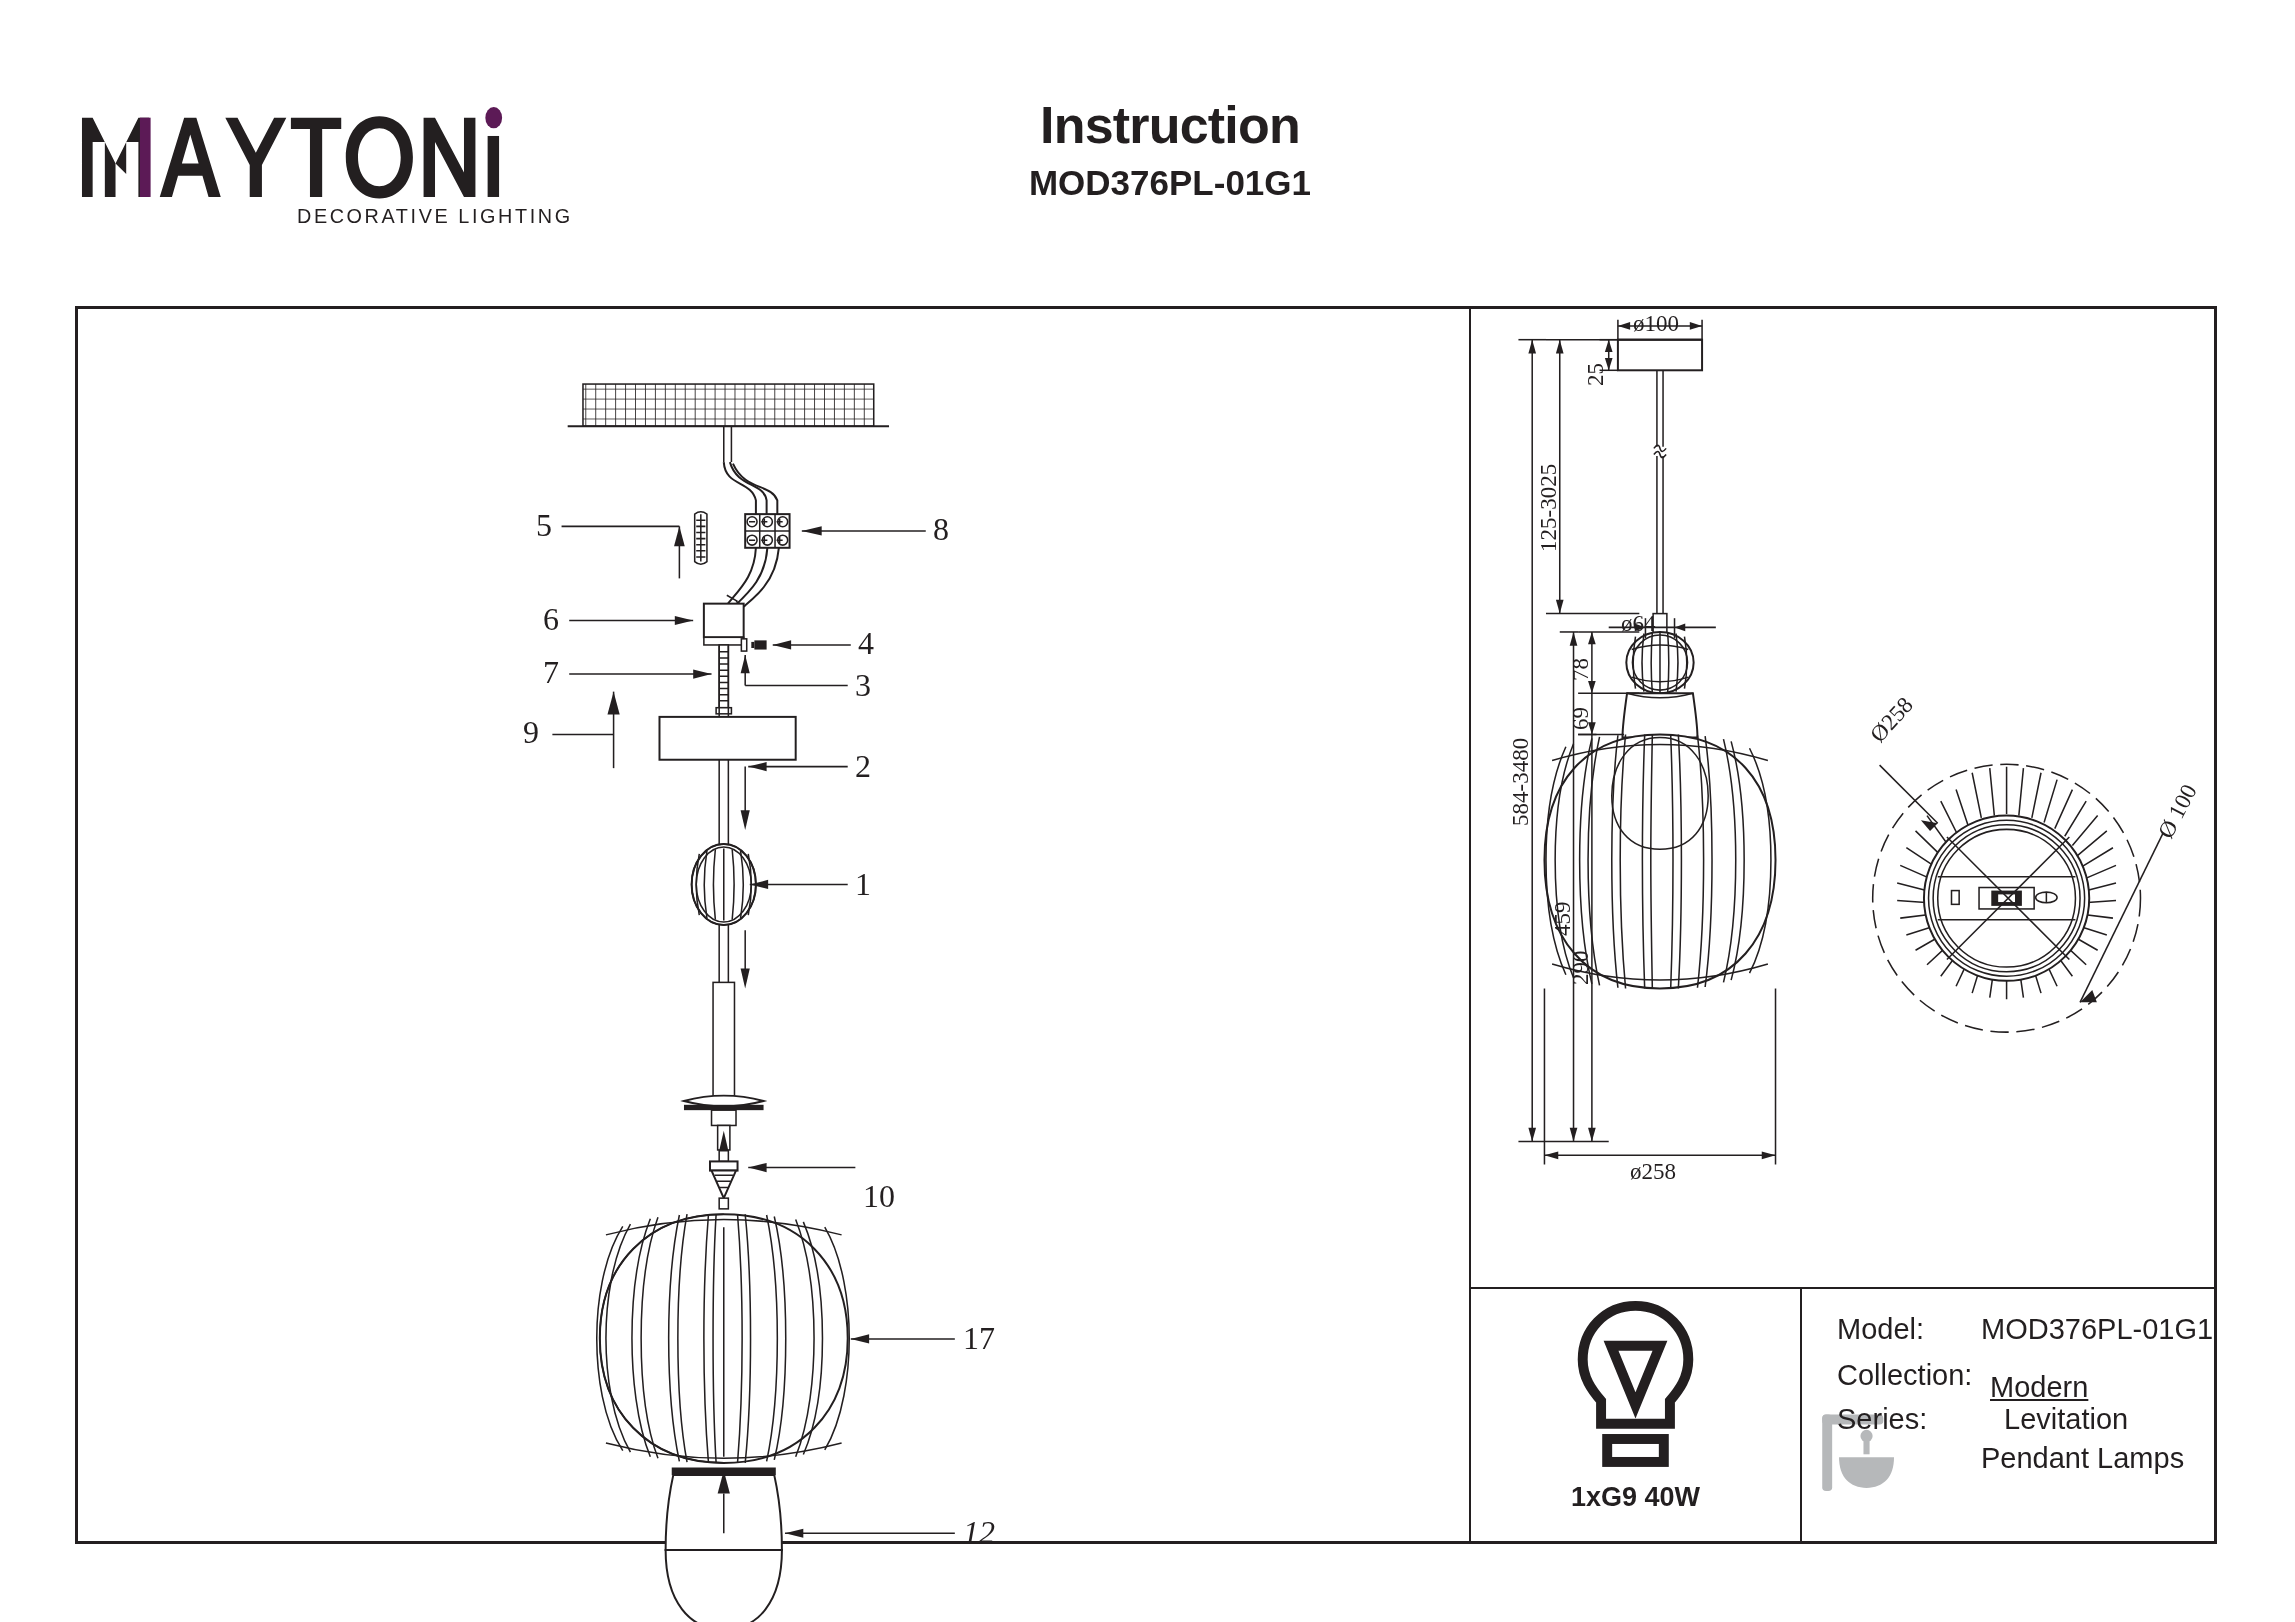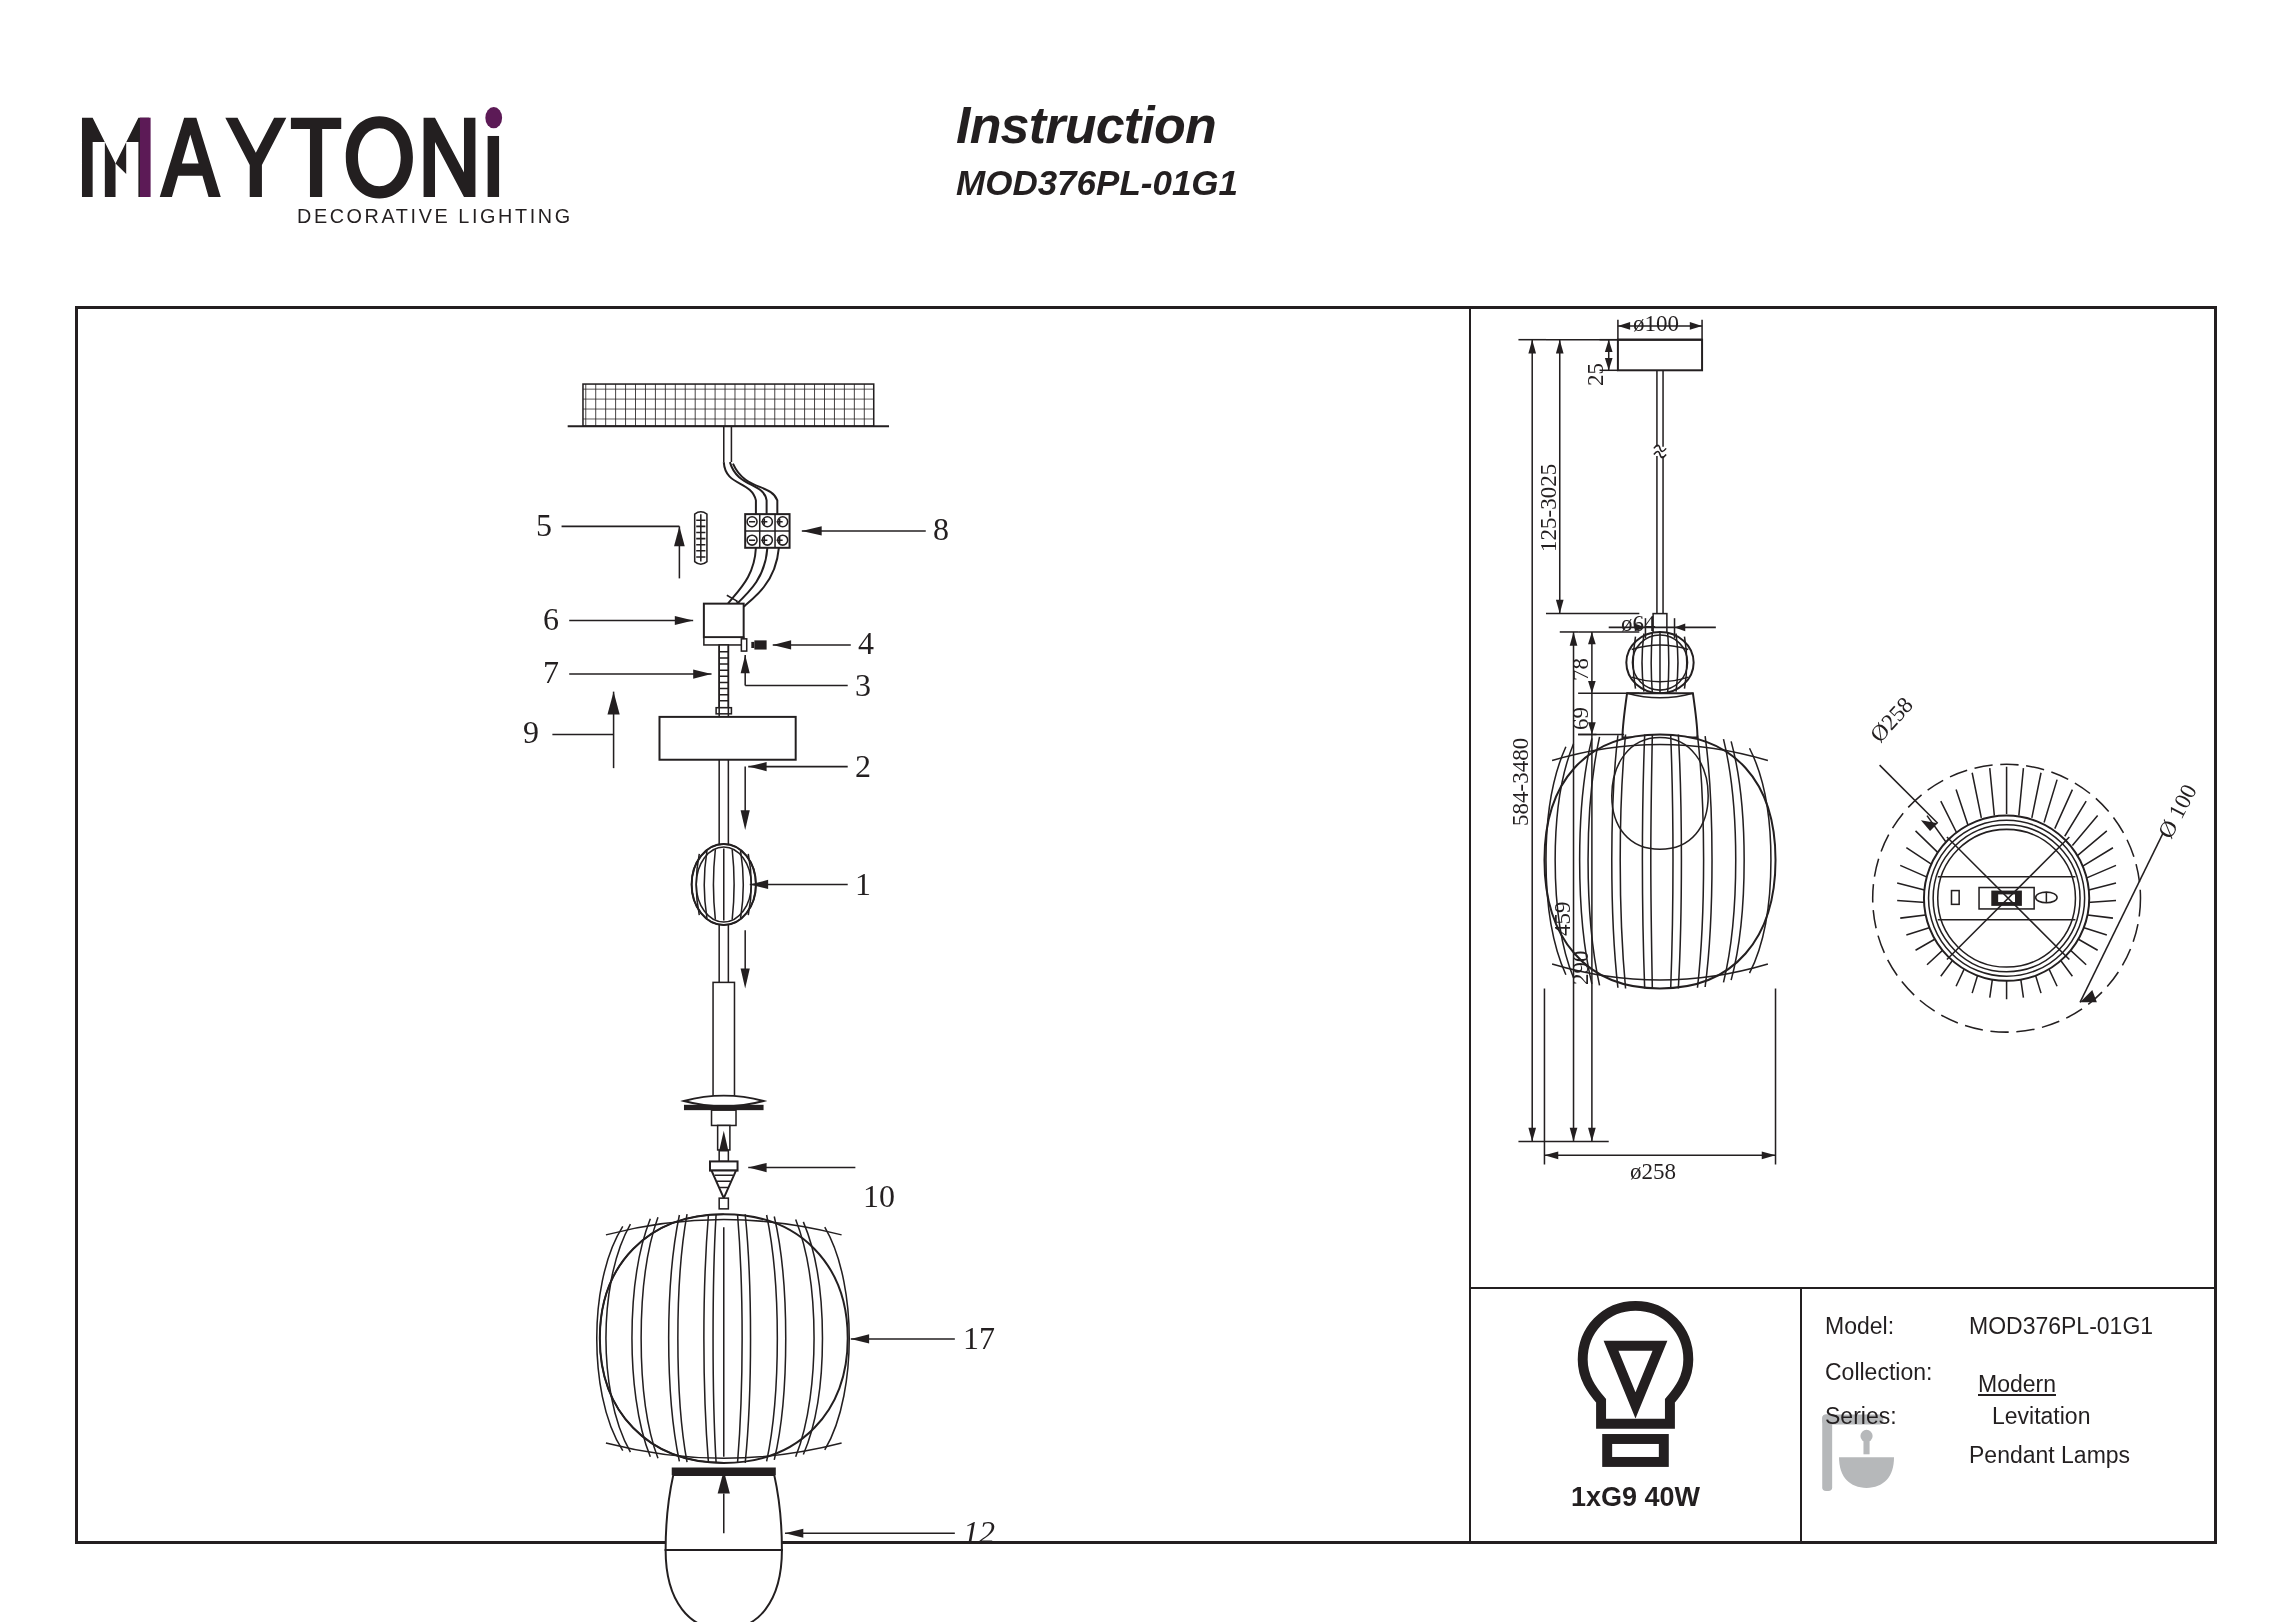--- a/index.html
+++ b/index.html
@@ -4,21 +4,21 @@
 <style>
   html,body{margin:0;padding:0;background:#ffffff;}
   body{width:2295px;height:1623px;position:relative;
        font-family:"Liberation Sans",sans-serif;color:#231f20;}
   .page{position:absolute;inset:0;}
 
   
   #header{position:absolute;left:0;top:0;width:2295px;height:306px;}
   #logo{position:absolute;left:75px;top:107px;width:505px;height:122px;}
   #logo svg{display:block;}
-  #title-block{position:absolute;left:956px;top:99px;width:428px;text-align:left;font-style:italic;}
+  #title-block{position:absolute;left:956px;top:99px;width:428px;text-align:center;}
   #doc-title{font-size:52px;font-weight:bold;letter-spacing:-0.8px;line-height:1;}
   #doc-model{font-size:35px;font-weight:bold;margin-top:13.8px;line-height:1;}
 
   
   #frame{position:absolute;left:75px;top:306px;width:2142px;height:1238px;
          border:3.1px solid #231f20;box-sizing:border-box;}
   #panel-left{position:absolute;left:0;top:0;width:1391px;height:1232px;}
   #divider-v{position:absolute;left:1391px;top:0;width:2.3px;height:1232px;background:#231f20;}
   #panel-right{position:absolute;left:1393px;top:0;width:830px;height:1232px;border-radius:29px;}
   #panel-dims{position:absolute;left:0;top:0;width:746px;height:978px;}
@@ -37,21 +37,21 @@
 
   
   .callout{position:absolute;font-family:"Liberation Serif",serif;font-size:32px;
            color:#231f20;line-height:1;white-space:nowrap;}
   .dim{position:absolute;font-family:"Liberation Serif",serif;font-size:23px;
        color:#231f20;line-height:1;white-space:nowrap;}
   .rot90{transform-origin:left top;transform:rotate(-90deg);}
   .rotneg{transform-origin:left top;}
 
   
-  #info-cell .row{position:absolute;font-size:23px;line-height:1;white-space:nowrap;}
+  #info-cell .row{position:absolute;font-size:29px;line-height:1;white-space:nowrap;margin-left:12px;}
   .lbl{font-size:23px;}
   .val{font-size:23px;}
   #bulb-label{position:absolute;left:0;top:193px;width:329px;text-align:center;
               font-size:27px;font-weight:bold;}
   #watermark{position:absolute;left:17px;top:121px;width:92px;height:84px;opacity:1;}
 </style>
 </head>
 <body>
 
 <div class="page">

